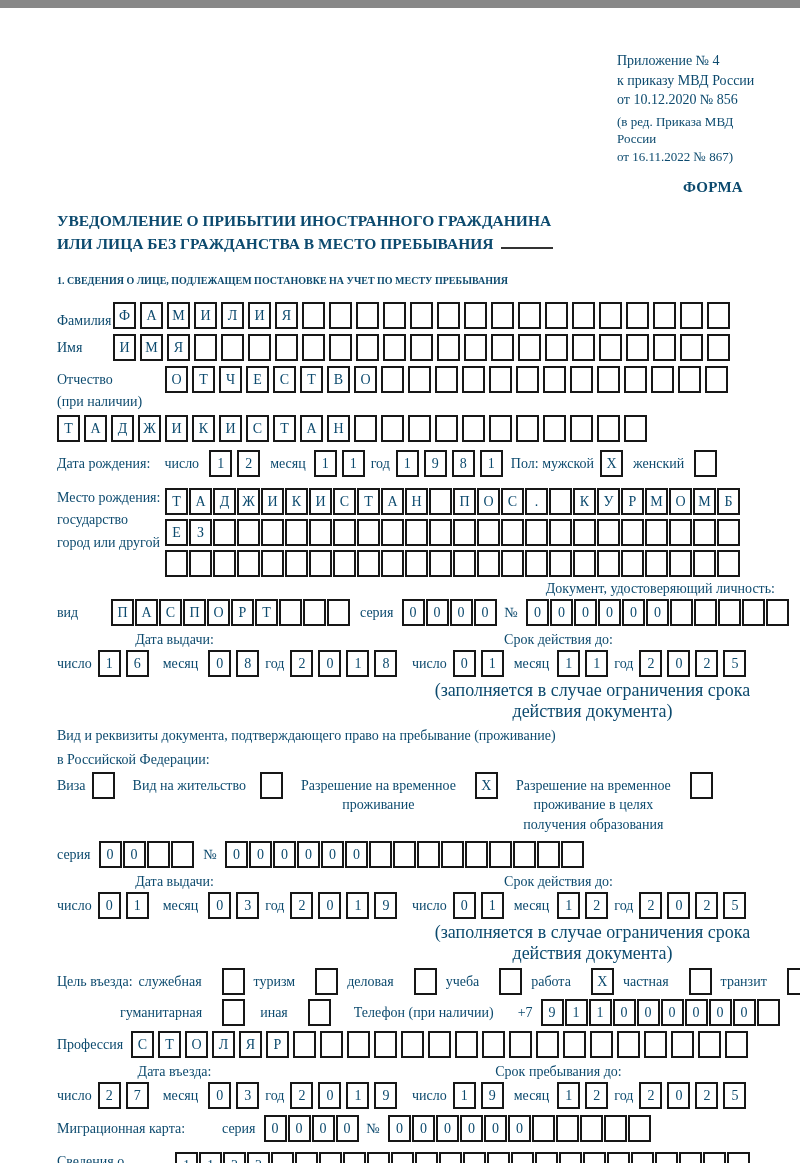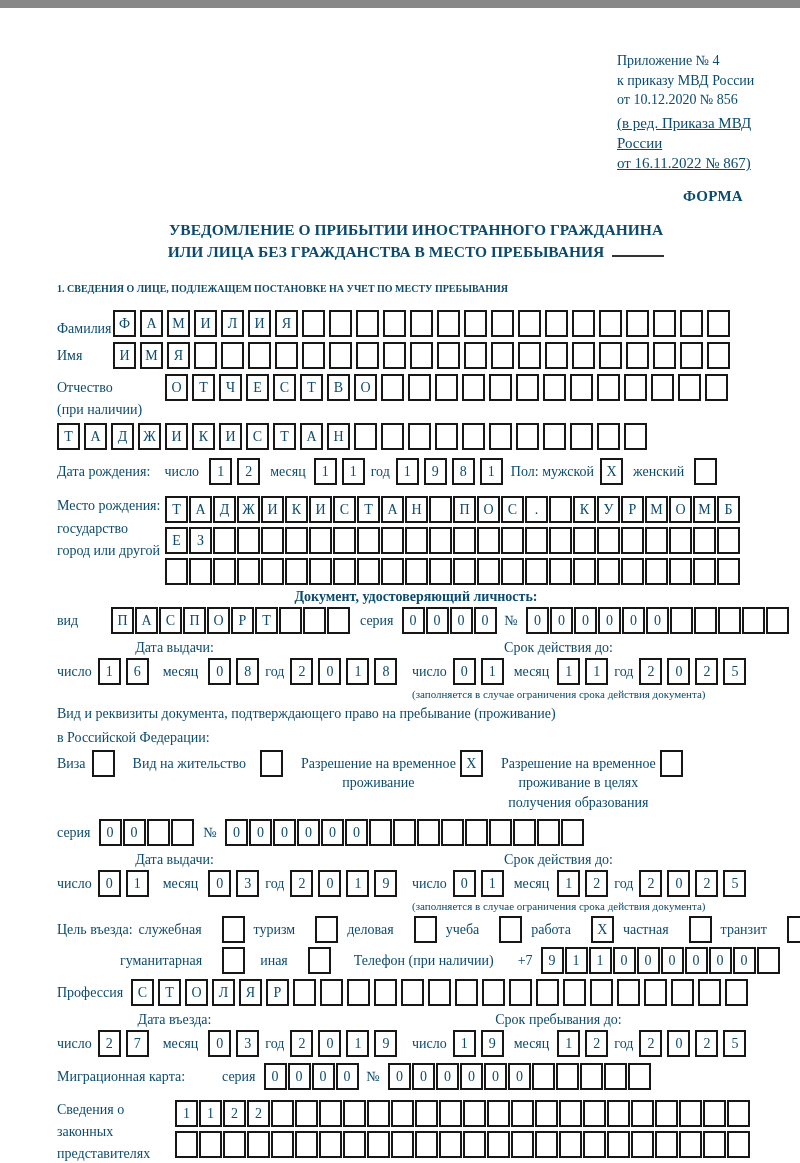--- a/index.html
+++ b/index.html
@@ -2,46 +2,46 @@
 <html><head>
 <meta charset="utf-8">
 <style>
   html,body{margin:0;padding:0;background:#888;}
   .page{
     position:relative;width:800px;height:1163px;margin:8px auto;background:#fff;color:#0c4a6e;
     font-family:"Liberation Serif","DejaVu Serif",serif;font-size:14px;
     box-sizing:border-box;padding:43px 25px 10px 57px;overflow:hidden;
   }
   .ref{margin-left:560px;line-height:1.4;}
-  .ref .sub{font-size:15px;line-height:1.35;margin-top:3px;text-decoration:underline;}
+  .ref .sub{font-size:13px;line-height:1.35;margin-top:3px;}
   .forma{text-align:right;padding-right:32px;font-weight:bold;font-size:15px;margin-top:14px;letter-spacing:.3px;}
-  .title{text-align:center;font-weight:bold;font-size:15.5px;margin-top:14px;line-height:1.45;}
+  .title{text-align:left;font-weight:bold;font-size:15.5px;margin-top:14px;line-height:1.45;}
   .blank{display:inline-block;width:52px;height:13px;border-bottom:2px solid #333;margin-left:8px;}
   .sec{font-weight:bold;font-size:10px;margin-top:20px;}
 
   .row{display:flex;align-items:flex-start;margin-top:5px;}
   .lbl{padding-top:5px;line-height:1.25;flex:0 0 auto;}
   .lblcol{line-height:1.55;flex:0 0 auto;padding-top:3px;}
   .boxes{display:inline-flex;gap:4px;flex:0 0 auto;}
   .tight{gap:1px;}
   .dg{gap:5px;}
   .box{flex:0 0 auto;width:23px;height:27px;box-sizing:border-box;border:2px solid #171717;background:#fff;
        text-align:center;font-size:14px;line-height:23px;font-family:"Liberation Serif",serif;}
   .stack .boxes{margin-top:4px;display:flex;}
   .g6{margin-left:6px}.g8{margin-left:8px}.g10{margin-left:10px}.g14{margin-left:14px}.g18{margin-left:18px}.g24{margin-left:24px}
-  .center-b{font-weight:bold;text-align:center;margin-top:8px;}
+  .center-b{font-weight:normal;text-align:right;margin-top:8px;}
   .dcols{display:flex;margin-top:6px;}
   .dcol-l{flex:0 0 355px;}
   .dcol-r{flex:1;}
   .dhead{text-align:center;margin-bottom:2px;}
   .dhead-l{padding-right:120px;}
   .dhead-r{padding-right:70px;}
   .daterow{display:flex;align-items:flex-start;}
-  .note{font-size:11px;text-align:left;margin-top:3px;padding-right:2px;}
-  .ck{display:flex;align-items:flex-start;gap:4px;}
+  .note{font-size:18px;text-align:center;margin-top:3px;padding-right:2px;}
+  .ck{display:flex;align-items:flex-start;gap:19px;}
   .cklbl{text-align:center;line-height:1.4;padding-top:4px;}
   .opt{display:flex;align-items:flex-start;gap:20px;margin-right:9px;}
   .opt .lbl{padding-top:5px;}
 </style>
 </head>
 <body>
 
 <div class="page">
 
   <div class="ref">

